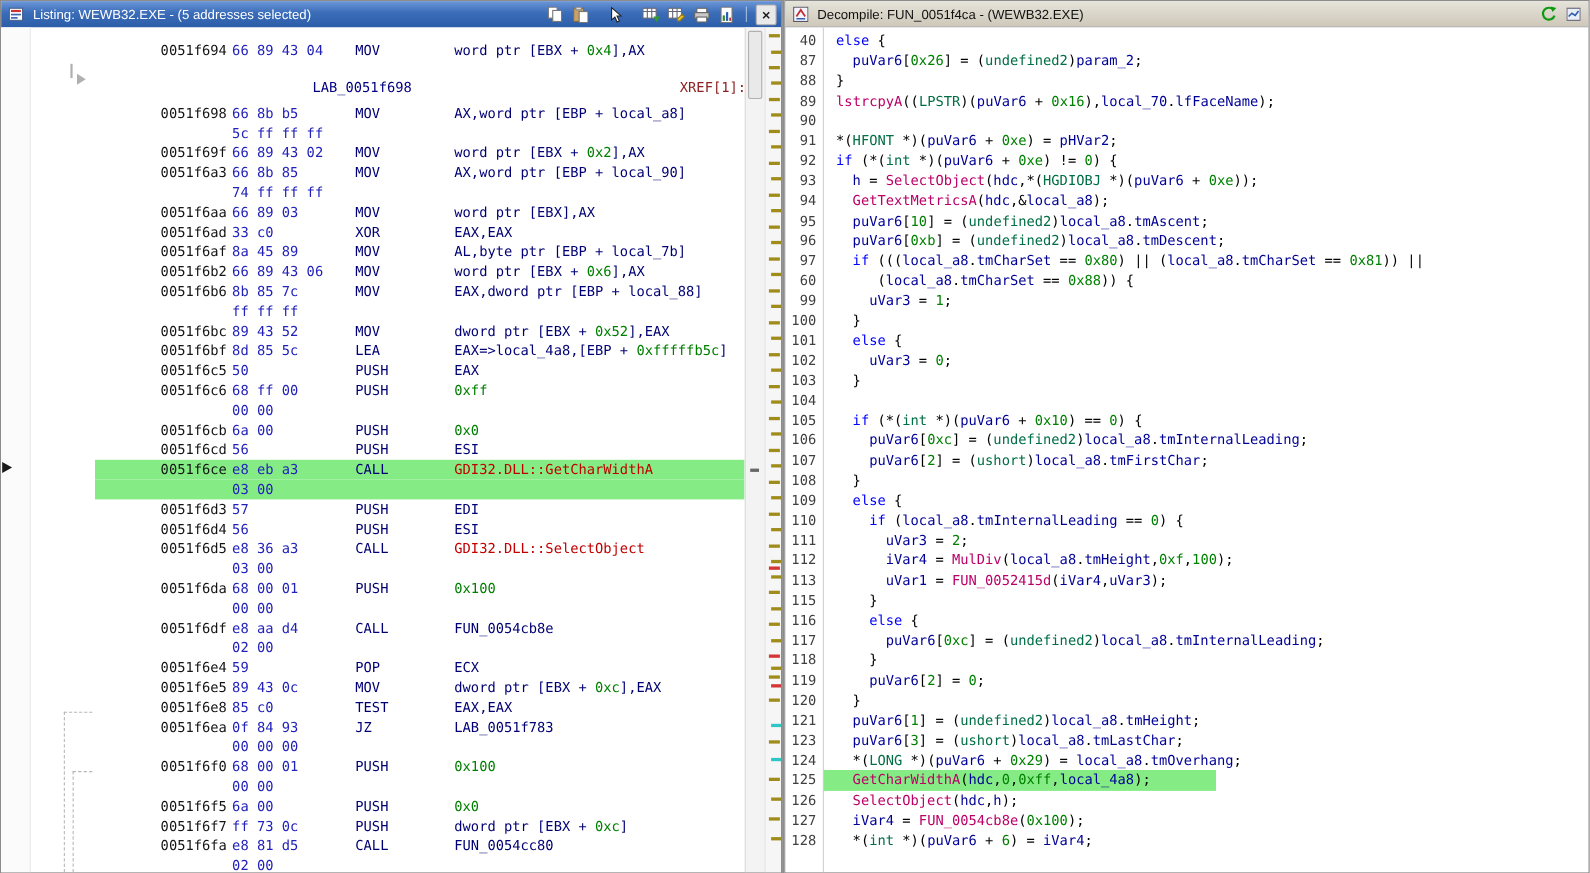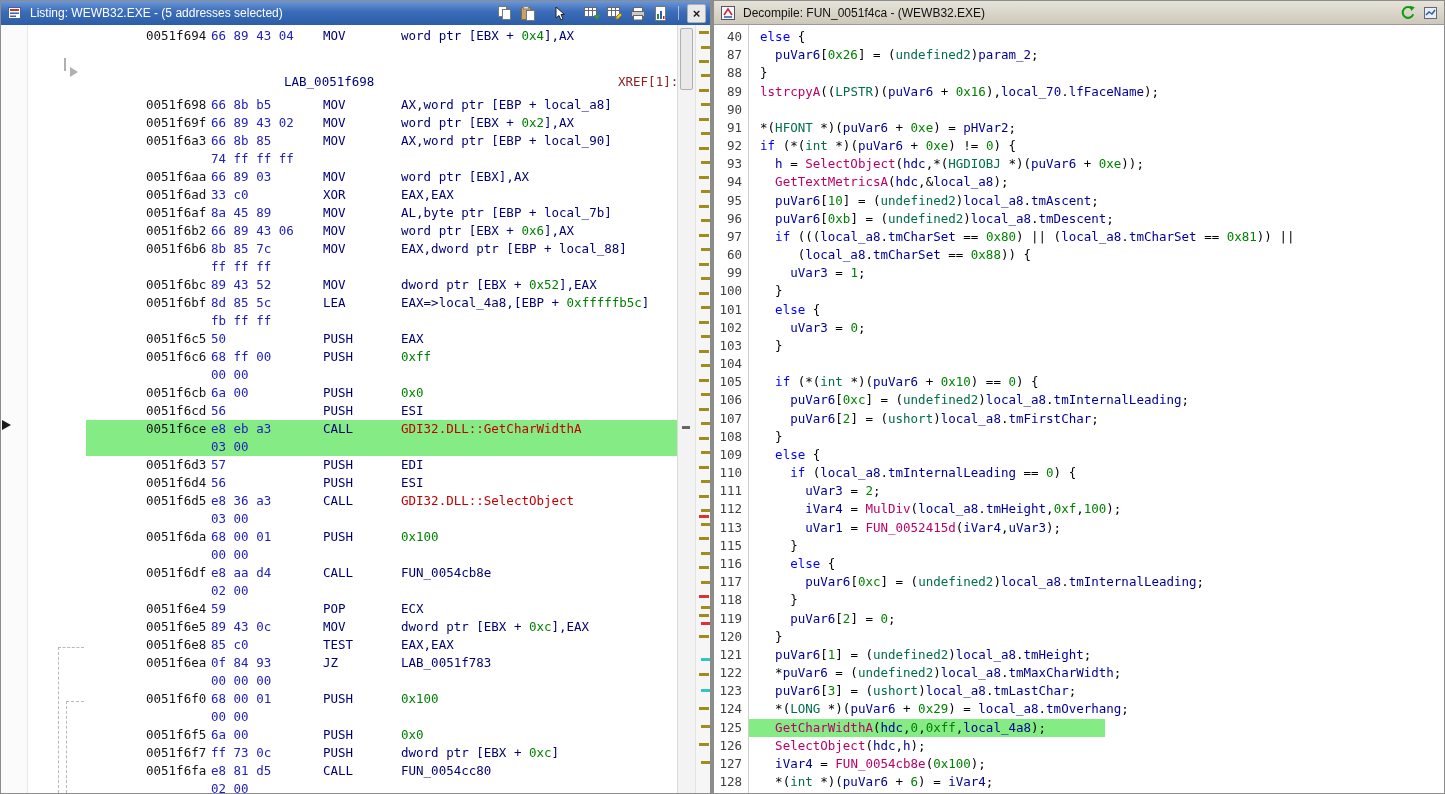--- a/index.html
+++ b/index.html
@@ -12,28 +12,28 @@
 #right-panel .titlebar{background:linear-gradient(180deg,#e6e3da 0%,#cdc8b9 100%);color:#111;border-bottom:1px solid #9a9a9a}
 .tb-title{margin-left:6px}
 .tb-actions{margin-left:auto;display:flex;align-items:center;gap:4px}
 .tb-btn{width:19px;height:19px;display:flex;align-items:center;justify-content:center;border-radius:2px}
 .tb-btn.gap{margin-left:9px}
 .tb-sep{width:1px;height:14px;background:rgba(255,255,255,.55);margin:0 4px}
 .tb-close{background:#e9e9e9;border:1px solid #b0b0b0;color:#1a1a1a;font-weight:bold;font-size:13px;line-height:1}
 
 .listing-body{position:absolute;top:24px;left:0;right:0;bottom:0;background:#fff;font-family:"DejaVu Sans Mono",monospace;font-size:12.5px;color:#000}
 .gutter{position:absolute;left:0;top:0;bottom:0;width:27px;background:#fbfbfb;border-right:1px solid #e8e8e8}
-#listing-rows{position:absolute;left:28px;top:0;width:648px;bottom:0;overflow:hidden;padding-top:2px}
+#listing-rows{position:absolute;left:28px;top:0;width:648px;bottom:0;overflow:hidden;padding-top:12px}
 .lrow{position:relative;height:18px;line-height:18px;white-space:pre}
 .lrow.hl{background:linear-gradient(90deg,rgba(0,0,0,0) 57px,var(--hl) 57px)}
-.lrow.lab{margin-top:28px;margin-bottom:5px}
+.lrow.lab{margin-top:16px;margin-bottom:5px}
 .ra{position:absolute;left:117px;color:#141414}
 .rb{position:absolute;left:182px;color:#2222bb}
 .rm{position:absolute;left:294px;color:#000074}
-.ro{position:absolute;left:372px;color:#000074}
+.ro{position:absolute;left:384px;color:#000074}
 .rl{position:absolute;left:255px}
 .rx{position:absolute;left:589px}
 .tk-o{color:#000074}.tk-c{color:#008000}.tk-x{color:#c00000}.tk-l{color:#000080}.tk-xr{color:#8b2222}
 .loc-arrow{position:absolute;left:1px;top:395px;width:0;height:0;border-top:5px solid transparent;border-bottom:5px solid transparent;border-left:9px solid #1a1a1a}
 .flow-arrow{position:absolute;left:69px;top:42px;width:0;height:0;border-top:5px solid transparent;border-bottom:5px solid transparent;border-left:8px solid #b0b0b0}
 .flow-stem{position:absolute;left:63px;top:33px;width:2px;height:13px;background:#b0b0b0}
 .jline{position:absolute;width:0;border-left:1px dashed #b8b8b8}
 .jstub{position:absolute;height:0;border-top:1px dashed #b8b8b8}
 #j1v{left:57px;top:622px;bottom:0}
 #j1h{left:57px;top:622px;width:26px}
@@ -132,32 +132,32 @@
     <div class="flow-stem"></div>
     <div class="flow-arrow"></div>
     <div class="jline" id="j1v"></div>
     <div class="jstub" id="j1h"></div>
     <div class="jline" id="j2v"></div>
     <div class="jstub" id="j2h"></div>
     <div id="listing-rows">
         <div class="lrow"><span class="ra">0051f694</span><span class="rb">66 89 43 04</span><span class="rm">MOV</span><span class="ro"><span class="tk-o">word ptr [EBX + </span><span class="tk-c">0x4</span><span class="tk-o">],AX</span></span></div>
         <div class="lrow lab"><span class="rl"><span class="tk-l">LAB_0051f698</span></span><span class="rx"><span class="tk-xr">XREF[1]:</span></span></div>
         <div class="lrow"><span class="ra">0051f698</span><span class="rb">66 8b b5</span><span class="rm">MOV</span><span class="ro"><span class="tk-o">AX,word ptr [EBP + local_a8]</span></span></div>
+        <div class="lrow"><span class="rb">5c ff ff ff</span></div>
         <div class="lrow"><span class="ra">0051f69f</span><span class="rb">66 89 43 02</span><span class="rm">MOV</span><span class="ro"><span class="tk-o">word ptr [EBX + </span><span class="tk-c">0x2</span><span class="tk-o">],AX</span></span></div>
         <div class="lrow"><span class="ra">0051f6a3</span><span class="rb">66 8b 85</span><span class="rm">MOV</span><span class="ro"><span class="tk-o">AX,word ptr [EBP + local_90]</span></span></div>
         <div class="lrow"><span class="rb">74 ff ff ff</span></div>
         <div class="lrow"><span class="ra">0051f6aa</span><span class="rb">66 89 03</span><span class="rm">MOV</span><span class="ro"><span class="tk-o">word ptr [EBX],AX</span></span></div>
         <div class="lrow"><span class="ra">0051f6ad</span><span class="rb">33 c0</span><span class="rm">XOR</span><span class="ro"><span class="tk-o">EAX,EAX</span></span></div>
         <div class="lrow"><span class="ra">0051f6af</span><span class="rb">8a 45 89</span><span class="rm">MOV</span><span class="ro"><span class="tk-o">AL,byte ptr [EBP + local_7b]</span></span></div>
         <div class="lrow"><span class="ra">0051f6b2</span><span class="rb">66 89 43 06</span><span class="rm">MOV</span><span class="ro"><span class="tk-o">word ptr [EBX + </span><span class="tk-c">0x6</span><span class="tk-o">],AX</span></span></div>
         <div class="lrow"><span class="ra">0051f6b6</span><span class="rb">8b 85 7c</span><span class="rm">MOV</span><span class="ro"><span class="tk-o">EAX,dword ptr [EBP + local_88]</span></span></div>
         <div class="lrow"><span class="rb">ff ff ff</span></div>
         <div class="lrow"><span class="ra">0051f6bc</span><span class="rb">89 43 52</span><span class="rm">MOV</span><span class="ro"><span class="tk-o">dword ptr [EBX + </span><span class="tk-c">0x52</span><span class="tk-o">],EAX</span></span></div>
         <div class="lrow"><span class="ra">0051f6bf</span><span class="rb">8d 85 5c</span><span class="rm">LEA</span><span class="ro"><span class="tk-o">EAX=&gt;local_4a8,[EBP + </span><span class="tk-c">0xfffffb5c</span><span class="tk-o">]</span></span></div>
-        <div class="lrow"><span class="rb">fb ff ff</span></div>
         <div class="lrow"><span class="ra">0051f6c5</span><span class="rb">50</span><span class="rm">PUSH</span><span class="ro"><span class="tk-o">EAX</span></span></div>
         <div class="lrow"><span class="ra">0051f6c6</span><span class="rb">68 ff 00</span><span class="rm">PUSH</span><span class="ro"><span class="tk-c">0xff</span></span></div>
         <div class="lrow"><span class="rb">00 00</span></div>
         <div class="lrow"><span class="ra">0051f6cb</span><span class="rb">6a 00</span><span class="rm">PUSH</span><span class="ro"><span class="tk-c">0x0</span></span></div>
         <div class="lrow"><span class="ra">0051f6cd</span><span class="rb">56</span><span class="rm">PUSH</span><span class="ro"><span class="tk-o">ESI</span></span></div>
         <div class="lrow hl"><span class="ra">0051f6ce</span><span class="rb">e8 eb a3</span><span class="rm">CALL</span><span class="ro"><span class="tk-x">GDI32.DLL::GetCharWidthA</span></span></div>
         <div class="lrow hl"><span class="rb">03 00</span></div>
         <div class="lrow"><span class="ra">0051f6d3</span><span class="rb">57</span><span class="rm">PUSH</span><span class="ro"><span class="tk-o">EDI</span></span></div>
         <div class="lrow"><span class="ra">0051f6d4</span><span class="rb">56</span><span class="rm">PUSH</span><span class="ro"><span class="tk-o">ESI</span></span></div>
         <div class="lrow"><span class="ra">0051f6d5</span><span class="rb">e8 36 a3</span><span class="rm">CALL</span><span class="ro"><span class="tk-x">GDI32.DLL::SelectObject</span></span></div>
@@ -296,21 +296,20 @@
         <div class="cline"><span class="num">111</span><span class="code"><span class="tk-p">        </span><span class="tk-v">uVar3</span><span class="tk-p"> = </span><span class="tk-c">2</span><span class="tk-p">;</span></span></div>
         <div class="cline"><span class="num">112</span><span class="code"><span class="tk-p">        </span><span class="tk-v">iVar4</span><span class="tk-p"> = </span><span class="tk-f">MulDiv</span><span class="tk-p">(</span><span class="tk-v">local_a8</span><span class="tk-p">.</span><span class="tk-v">tmHeight</span><span class="tk-p">,</span><span class="tk-c">0xf</span><span class="tk-p">,</span><span class="tk-c">100</span><span class="tk-p">);</span></span></div>
         <div class="cline"><span class="num">113</span><span class="code"><span class="tk-p">        </span><span class="tk-v">uVar1</span><span class="tk-p"> = </span><span class="tk-f">FUN_0052415d</span><span class="tk-p">(</span><span class="tk-v">iVar4</span><span class="tk-p">,</span><span class="tk-v">uVar3</span><span class="tk-p">);</span></span></div>
         <div class="cline"><span class="num">115</span><span class="code"><span class="tk-p">      }</span></span></div>
         <div class="cline"><span class="num">116</span><span class="code"><span class="tk-p">      </span><span class="tk-k">else</span><span class="tk-p"> {</span></span></div>
         <div class="cline"><span class="num">117</span><span class="code"><span class="tk-p">        </span><span class="tk-v">puVar6</span><span class="tk-p">[</span><span class="tk-c">0xc</span><span class="tk-p">] = (</span><span class="tk-t">undefined2</span><span class="tk-p">)</span><span class="tk-v">local_a8</span><span class="tk-p">.</span><span class="tk-v">tmInternalLeading</span><span class="tk-p">;</span></span></div>
         <div class="cline"><span class="num">118</span><span class="code"><span class="tk-p">      }</span></span></div>
         <div class="cline"><span class="num">119</span><span class="code"><span class="tk-p">      </span><span class="tk-v">puVar6</span><span class="tk-p">[</span><span class="tk-c">2</span><span class="tk-p">] = </span><span class="tk-c">0</span><span class="tk-p">;</span></span></div>
         <div class="cline"><span class="num">120</span><span class="code"><span class="tk-p">    }</span></span></div>
         <div class="cline"><span class="num">121</span><span class="code"><span class="tk-p">    </span><span class="tk-v">puVar6</span><span class="tk-p">[</span><span class="tk-c">1</span><span class="tk-p">] = (</span><span class="tk-t">undefined2</span><span class="tk-p">)</span><span class="tk-v">local_a8</span><span class="tk-p">.</span><span class="tk-v">tmHeight</span><span class="tk-p">;</span></span></div>
-        <div class="cline"><span class="num">122</span><span class="code"><span class="tk-p">    *</span><span class="tk-v">puVar6</span><span class="tk-p"> = (</span><span class="tk-t">undefined2</span><span class="tk-p">)</span><span class="tk-v">local_a8</span><span class="tk-p">.</span><span class="tk-v">tmMaxCharWidth</span><span class="tk-p">;</span></span></div>
         <div class="cline"><span class="num">123</span><span class="code"><span class="tk-p">    </span><span class="tk-v">puVar6</span><span class="tk-p">[</span><span class="tk-c">3</span><span class="tk-p">] = (</span><span class="tk-t">ushort</span><span class="tk-p">)</span><span class="tk-v">local_a8</span><span class="tk-p">.</span><span class="tk-v">tmLastChar</span><span class="tk-p">;</span></span></div>
         <div class="cline"><span class="num">124</span><span class="code"><span class="tk-p">    *(</span><span class="tk-t">LONG</span><span class="tk-p"> *)(</span><span class="tk-v">puVar6</span><span class="tk-p"> + </span><span class="tk-c">0x29</span><span class="tk-p">) = </span><span class="tk-v">local_a8</span><span class="tk-p">.</span><span class="tk-v">tmOverhang</span><span class="tk-p">;</span></span></div>
         <div class="cline hl"><span class="num">125</span><span class="code"><span class="tk-p">    </span><span class="tk-f">GetCharWidthA</span><span class="tk-p">(</span><span class="tk-v">hdc</span><span class="tk-p">,</span><span class="tk-c">0</span><span class="tk-p">,</span><span class="tk-c">0xff</span><span class="tk-p">,</span><span class="tk-v">local_4a8</span><span class="tk-p">);</span></span></div>
         <div class="cline"><span class="num">126</span><span class="code"><span class="tk-p">    </span><span class="tk-f">SelectObject</span><span class="tk-p">(</span><span class="tk-v">hdc</span><span class="tk-p">,</span><span class="tk-v">h</span><span class="tk-p">);</span></span></div>
         <div class="cline"><span class="num">127</span><span class="code"><span class="tk-p">    </span><span class="tk-v">iVar4</span><span class="tk-p"> = </span><span class="tk-f">FUN_0054cb8e</span><span class="tk-p">(</span><span class="tk-c">0x100</span><span class="tk-p">);</span></span></div>
         <div class="cline"><span class="num">128</span><span class="code"><span class="tk-p">    *(</span><span class="tk-t">int</span><span class="tk-p"> *)(</span><span class="tk-v">puVar6</span><span class="tk-p"> + </span><span class="tk-c">6</span><span class="tk-p">) = </span><span class="tk-v">iVar4</span><span class="tk-p">;</span></span></div>
       </div>
   </div>
 </div>
 

